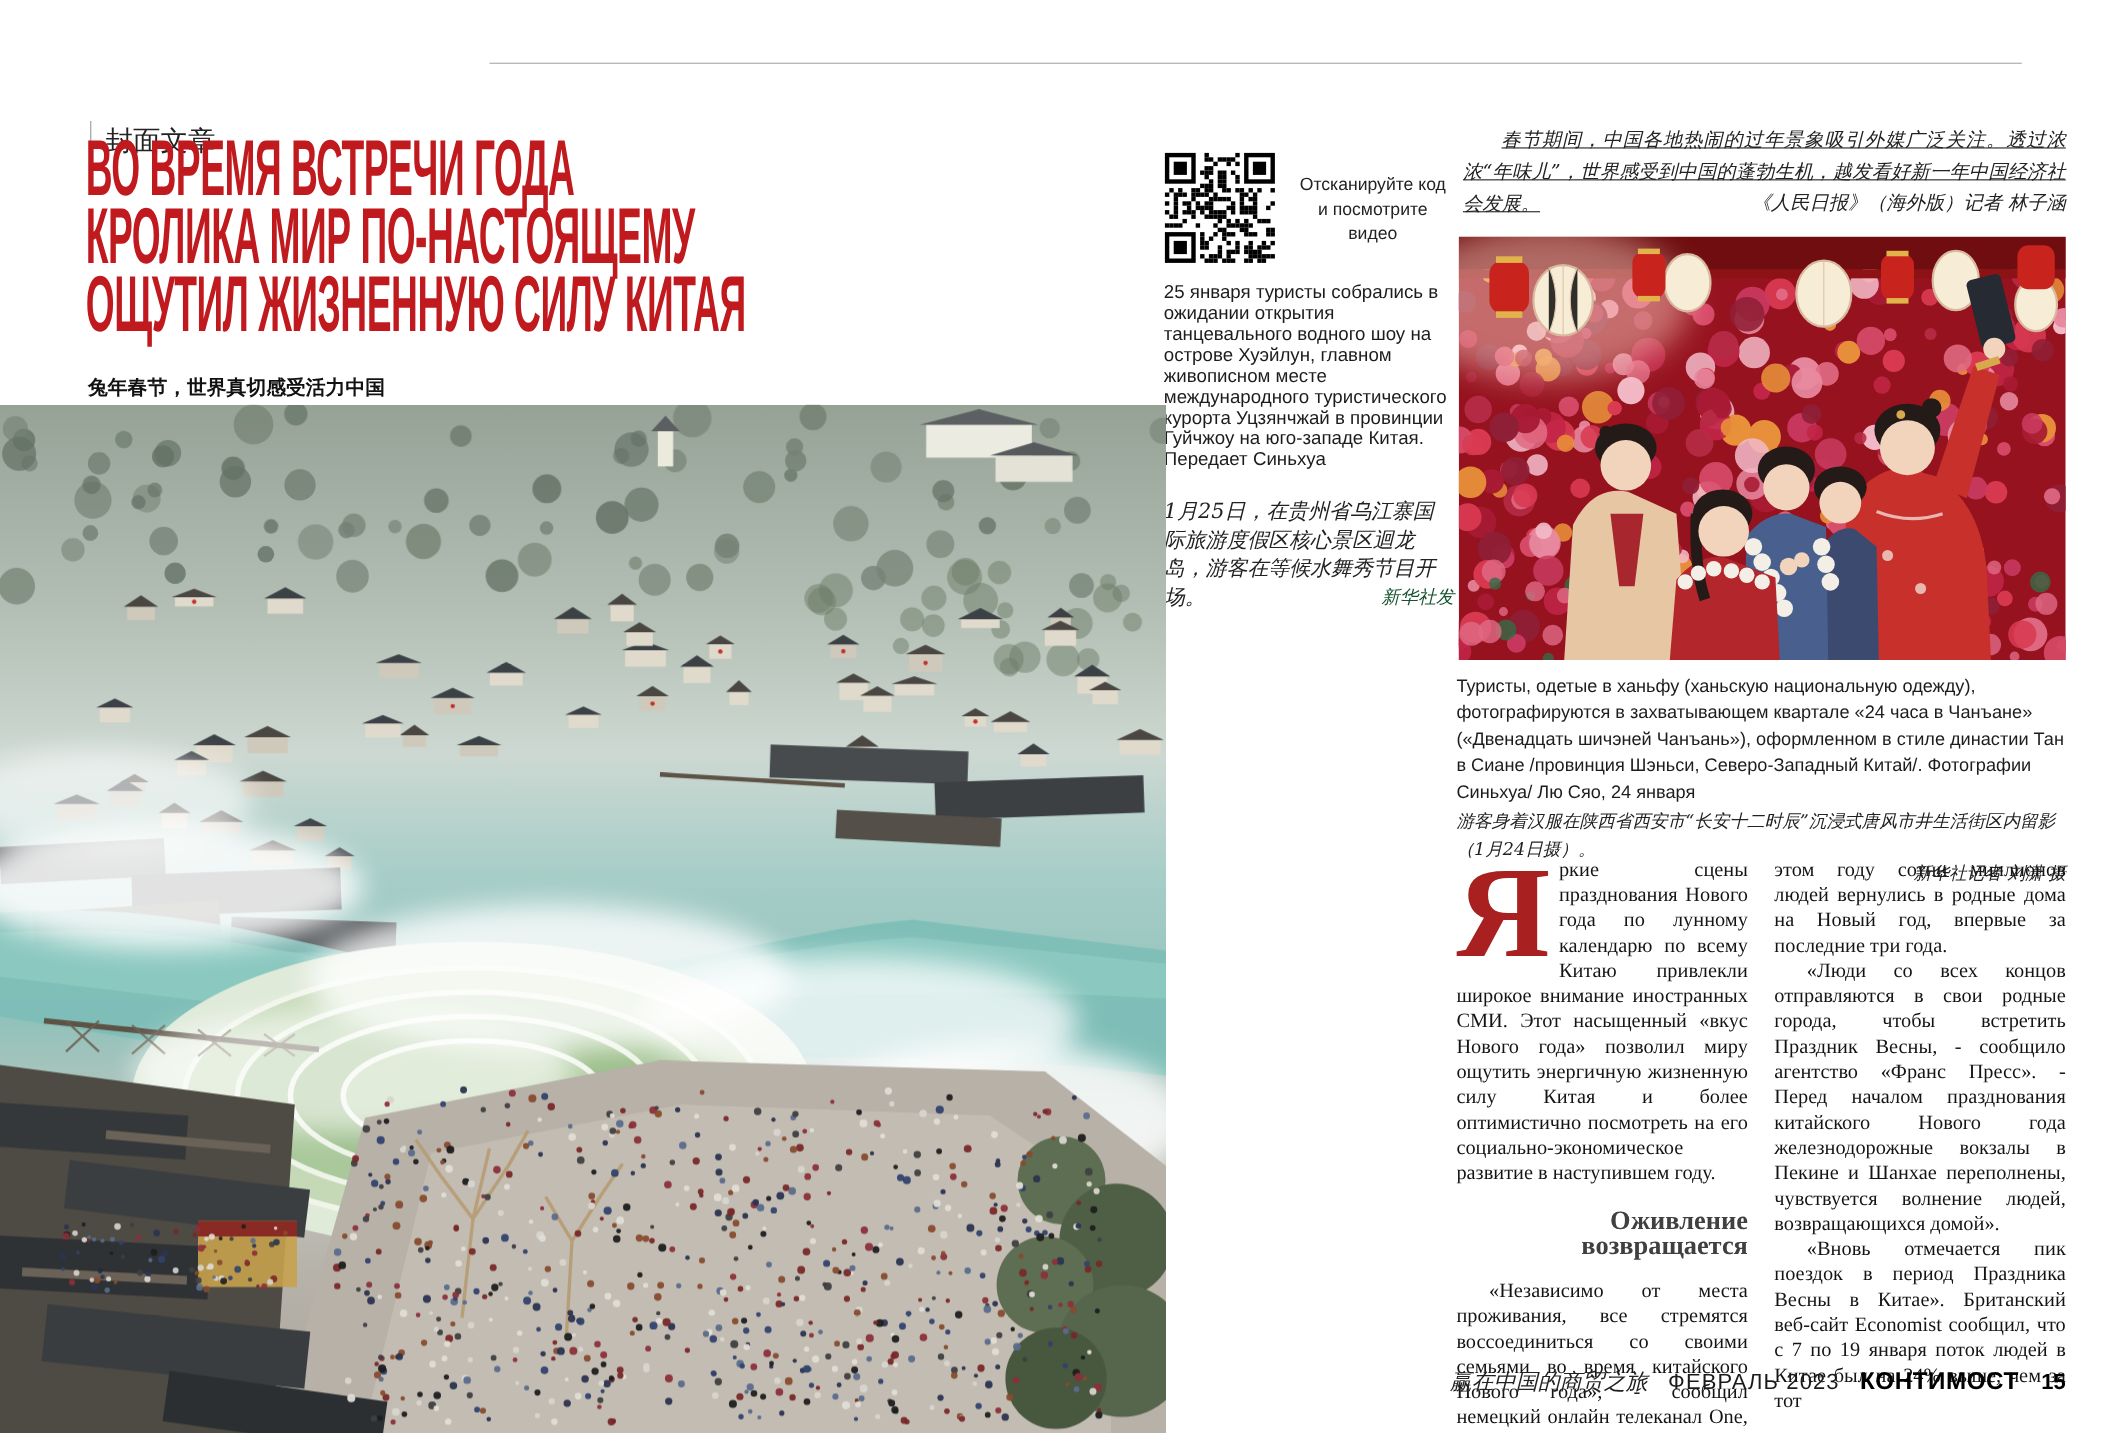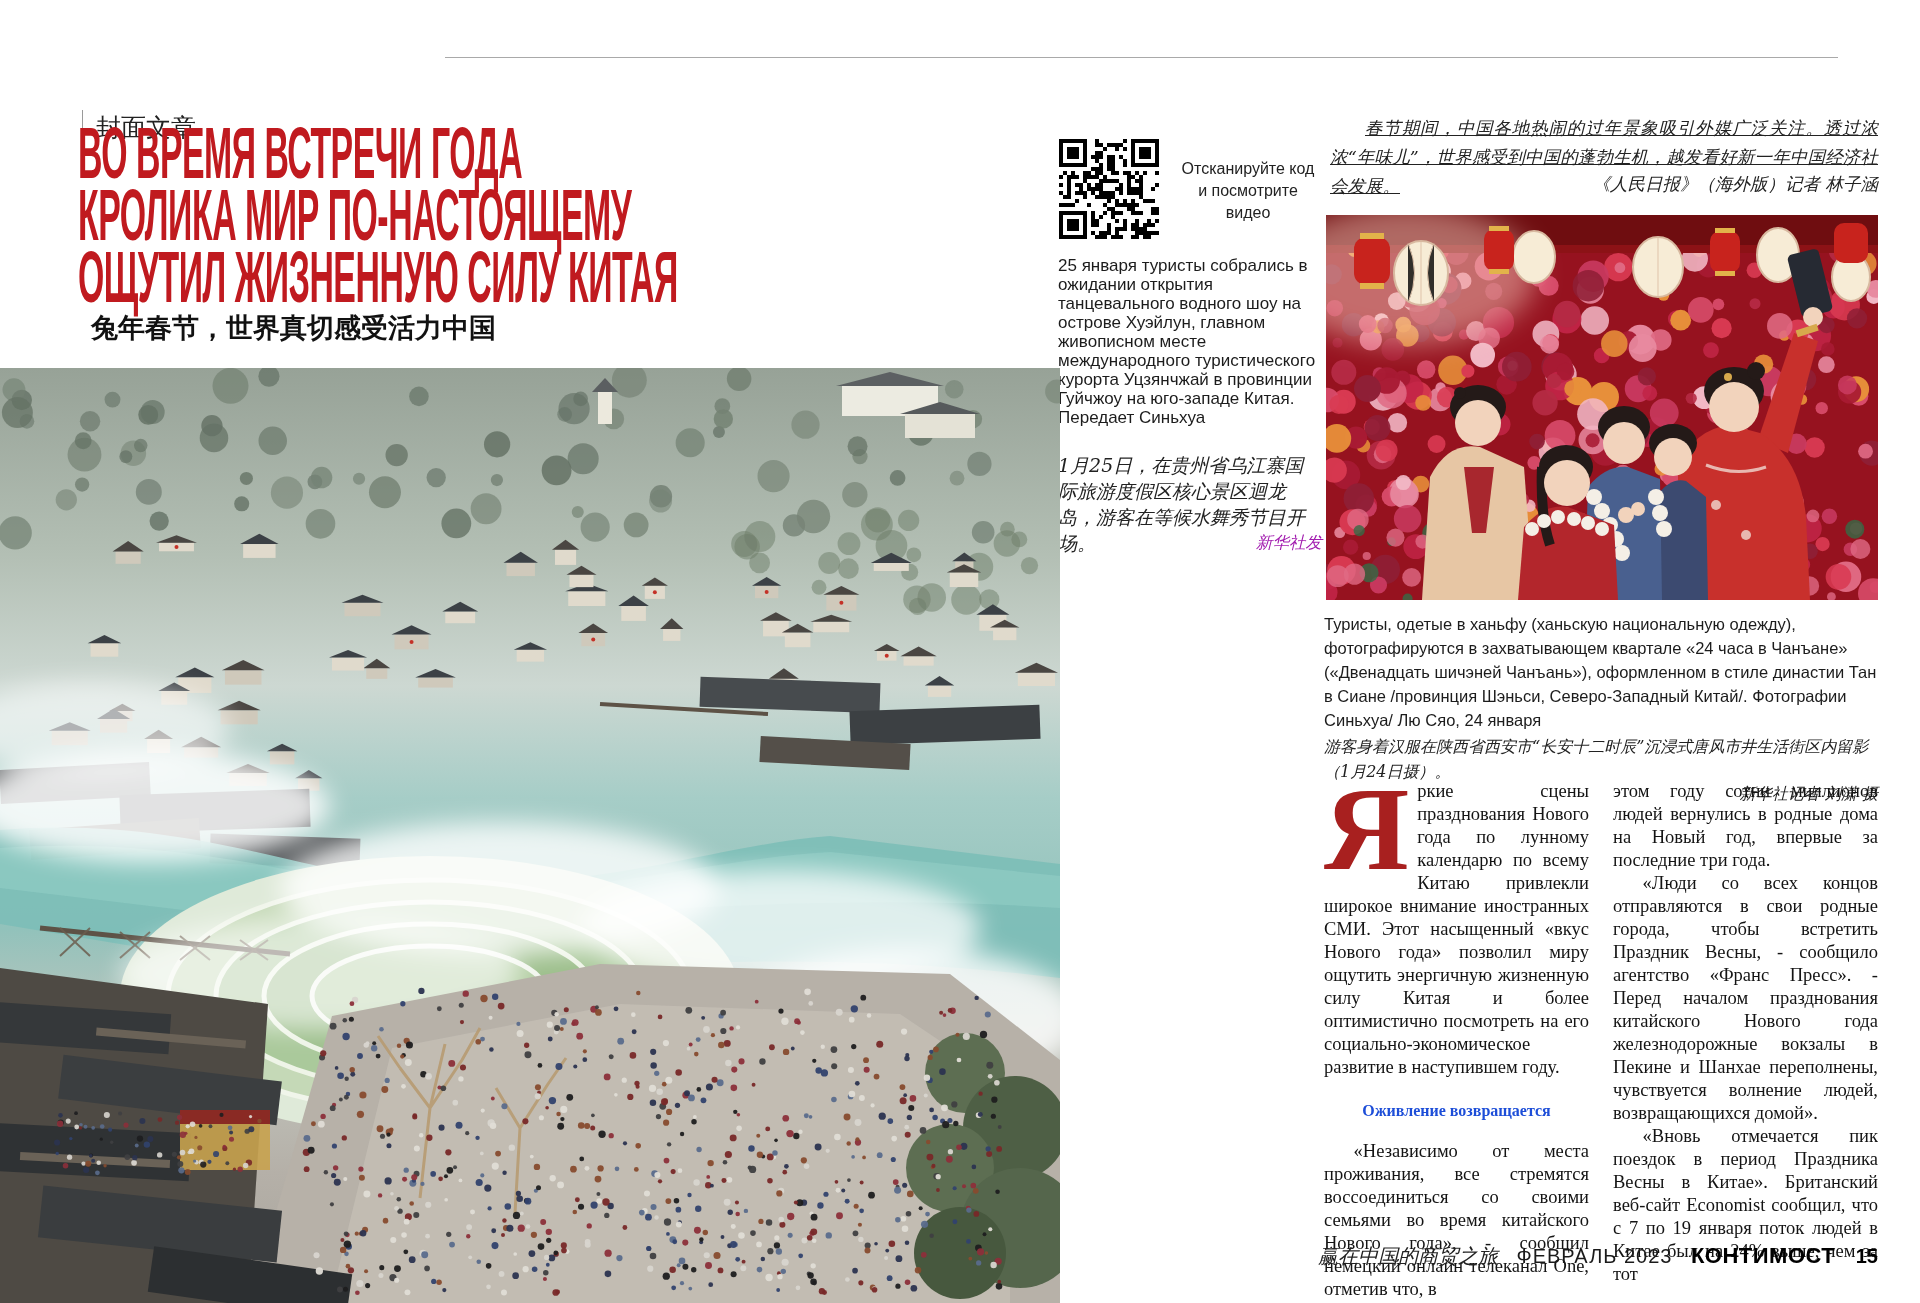--- a/index.html
+++ b/index.html
@@ -8,31 +8,31 @@
   
   .red-banner{position:absolute;left:80px;top:0;width:365px;height:108px;background:#bd1a20;}
   .red-banner .label{position:absolute;left:22px;bottom:12px;color:#ffffff;font-size:28px;
         font-weight:bold;letter-spacing:.5px;}
   .top-rule{position:absolute;left:445px;top:57px;width:1393px;height:1px;background:#a9a9a9;}
   .zh-tick{position:absolute;left:82px;top:110px;width:1px;height:32px;background:#9a9a9a;}
   .zh-section{position:absolute;left:96px;top:111px;font-size:25px;color:#222;}
   .headline{position:absolute;left:78px;top:122px;color:#c01a1f;font-weight:bold;
         font-size:72px;line-height:62px;letter-spacing:-1px;white-space:nowrap;
         transform:scaleX(.47);transform-origin:left top;}
-  .subtitle-zh{position:absolute;left:80px;top:310px;font-size:27px;font-weight:bold;color:#111;margin-left:11px;}
+  .subtitle-zh{position:absolute;left:80px;top:340px;font-size:18px;font-weight:bold;color:#111;}
   
   .qr-box{position:absolute;left:1058px;top:138px;width:102px;height:102px;background:#fff;}
   .qr-caption{position:absolute;left:1160px;top:158px;width:176px;text-align:center;
         font-size:16px;line-height:22px;color:#222;}
   
   .lead-ru{position:absolute;left:1058px;top:256px;width:264px;font-size:17px;line-height:19px;color:#1c1c1c;}
   .lead-zh{position:absolute;left:1058px;top:452px;width:264px;font-size:19px;line-height:26px;
         font-family:"DejaVu Serif","Liberation Serif",serif;font-style:italic;color:#222;}
   .lead-zh-credit{position:absolute;left:1058px;top:532px;width:264px;text-align:right;
-        font-size:16.5px;font-family:"DejaVu Serif","Liberation Serif",serif;font-style:italic;color:#a21caf;}
+        font-size:16.5px;font-family:"DejaVu Serif","Liberation Serif",serif;font-style:italic;color:#14532d;}
   
   .intro-zh{position:absolute;left:1330px;top:114px;width:548px;font-size:17.5px;line-height:29px;
         font-family:"DejaVu Serif","Liberation Serif",serif;font-style:italic;color:#222;
         text-indent:2em;text-align:justify;text-decoration:underline;}
   .intro-byline{position:absolute;left:1330px;top:172px;width:548px;text-align:right;font-size:17.5px;
         font-family:"DejaVu Serif","Liberation Serif",serif;font-style:italic;color:#222;}
   
   .photo-left{position:absolute;left:0;top:368px;width:1060px;height:935px;overflow:hidden;}
   .photo-selfie{position:absolute;left:1326px;top:215px;width:552px;height:385px;overflow:hidden;}
   
@@ -44,21 +44,21 @@
         font-family:"DejaVu Serif","Liberation Serif",serif;font-style:italic;}
   
   .article{position:absolute;left:1324px;top:780px;width:554px;height:470px;
         font-family:"Liberation Serif",serif;font-size:18.5px;line-height:23px;color:#141414;}
   .col{position:absolute;top:0;width:265px;text-align:justify;}
   .col1{left:0;} .col2{left:289px;}
   .dropcap{float:left;font-size:118px;line-height:92px;color:#a8201f;font-weight:bold;
         margin:4px 8px 0 0;font-family:"Liberation Serif",serif;}
   .article p{margin:0;}
   .indent{text-indent:1.6em;}
-  .subhead{color:#1d4ed8;font-weight:bold;text-align:center;font-size:16px;margin:20px 0 18px 0;}
+  .subhead{color:#404040;font-weight:bold;text-align:right;font-size:24px;margin:20px 0 18px 0;}
   
   .footer{position:absolute;right:42px;top:1243px;white-space:nowrap;}
   .footer span{vertical-align:baseline;}
   .f-zh{font-family:"DejaVu Serif","Liberation Serif",serif;font-style:italic;font-size:20px;color:#222;margin-right:14px;}
   .f-month{font-size:20px;color:#1a1a1a;margin-right:14px;letter-spacing:1px;}
   .f-mag{font-size:22px;font-weight:900;color:#000;letter-spacing:.5px;margin-right:16px;}
   .f-page{font-size:20px;font-weight:bold;color:#000;}
 </style>
 </head>
 <body>

